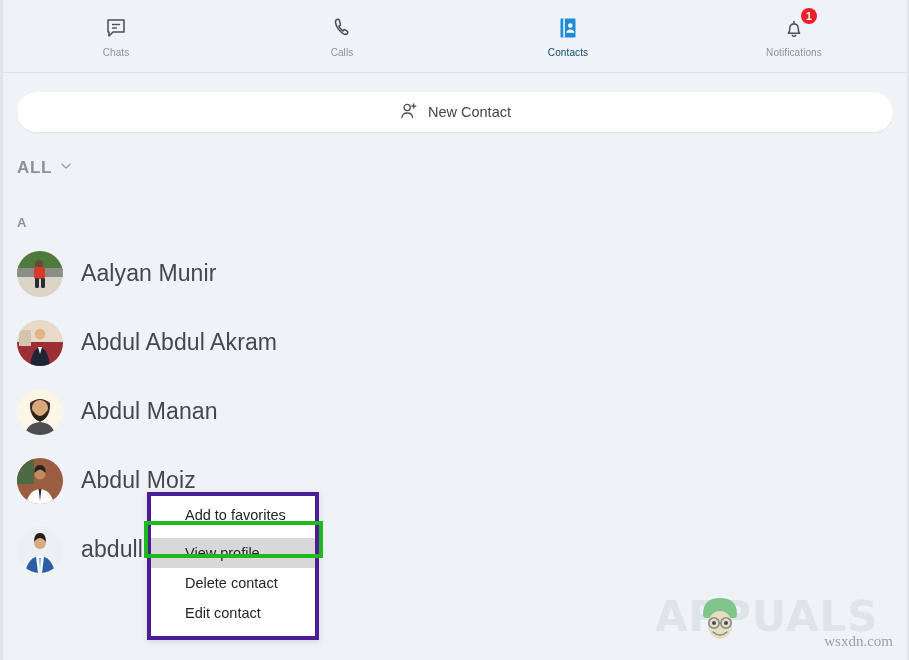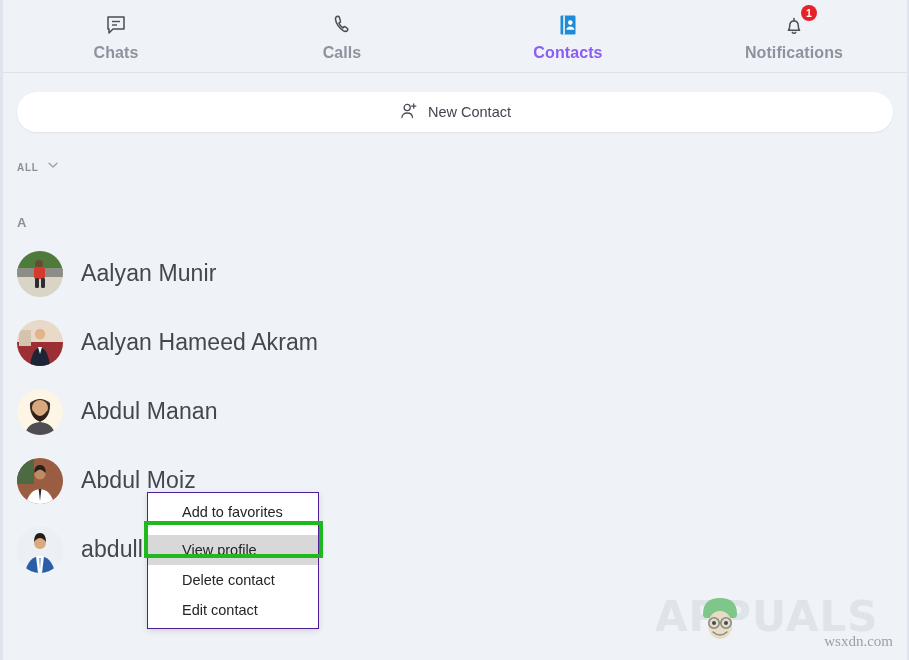--- a/index.html
+++ b/index.html
@@ -48,27 +48,26 @@
     position: relative;
   }
   .nav-icon {
     height: 26px;
     display: flex;
     align-items: center;
     justify-content: center;
     position: relative;
   }
   .nav-label {
-    font-size: 16px;
+    font-size: 10px;
     color: #8d939e;
     letter-spacing: .1px;
     line-height: 1;
-    font-weight: bold;
-  }
-  .nav-item.active .nav-label { color: #8b5cf6; }
+  }
+  .nav-item.active .nav-label { color: #0c4a6e; }
   .badge {
     position: absolute;
     top: -7px;
     right: -11px;
     min-width: 16px;
     height: 16px;
     border-radius: 9px;
     background: #e8202a;
     color: #fff;
     font-size: 10.5px;
@@ -115,21 +114,21 @@
     position: absolute;
     top: 158px;
     left: 14px;
     display: flex;
     align-items: center;
     gap: 7px;
     cursor: pointer;
     user-select: none;
   }
   .filter-label {
-    font-size: 10px;
+    font-size: 17px;
     font-weight: bold;
     color: #8b919c;
     letter-spacing: .7px;
   }
 
   
   .list {
     position: absolute;
     top: 205px;
     left: 0; right: 0; bottom: 0;
@@ -178,23 +177,23 @@
     letter-spacing: .1px;
   }
 
   
   .ctxmenu {
     position: absolute;
     left: 144px;
     top: 492px;
     width: 172px;
     background: #ffffff;
-    border: 1px solid #4c1d95;
+    border: 4px solid #4c1d95;
     box-shadow: 0 2px 6px rgba(0,0,0,.12);
-    padding: 4px 0 3px 0;
+    padding: 4px 0 8px 0;
     box-sizing: border-box;
     z-index: 40;
   }
   .ctxitem {
     height: 30px;
     display: flex;
     align-items: center;
     padding-left: 34px;
     font-size: 14.5px;
     color: #242424;
@@ -350,21 +349,21 @@
       <div class="avatar">
         <svg viewBox="0 0 46 46" preserveAspectRatio="xMidYMid slice">
           <rect width="46" height="46" fill="#e8d9c8"></rect>
           <rect x="0" y="22" width="46" height="24" fill="#9c2f34"></rect>
           <rect x="2" y="10" width="12" height="16" fill="#d4c3ad"></rect>
           <circle cx="23" cy="14" r="5.2" fill="#e2b48a"></circle>
           <path d="M13 46 q2-17 10-19 8 2 10 19z" fill="#1d2436"></path>
           <path d="M21 27 l2 7 2-7z" fill="#ffffff"></path>
         </svg>
       </div>
-      <span class="contact-name">Aalyan Hameed Akram</span>
+      <span class="contact-name">Abdul Abdul Akram</span>
     </div>
 
     <div class="contact-row">
       <div class="avatar">
         <svg viewBox="0 0 46 46" preserveAspectRatio="xMidYMid slice">
           <rect width="46" height="46" fill="#fdf6e6"></rect>
           <path d="M8 46 q2-12 15-13 13 1 15 13z" fill="#4d4d52"></path>
           <path d="M13 14 q10-8 20 0 1 14-10 19-11-5-10-19z" fill="#3a2b22"></path>
           <circle cx="23" cy="19" r="8" fill="#d8a87e"></circle>
           <path d="M15.5 21 q7.5 12 15 0 0 10-7.5 11-7.5-1-7.5-11z" fill="#2e2019"></path>

